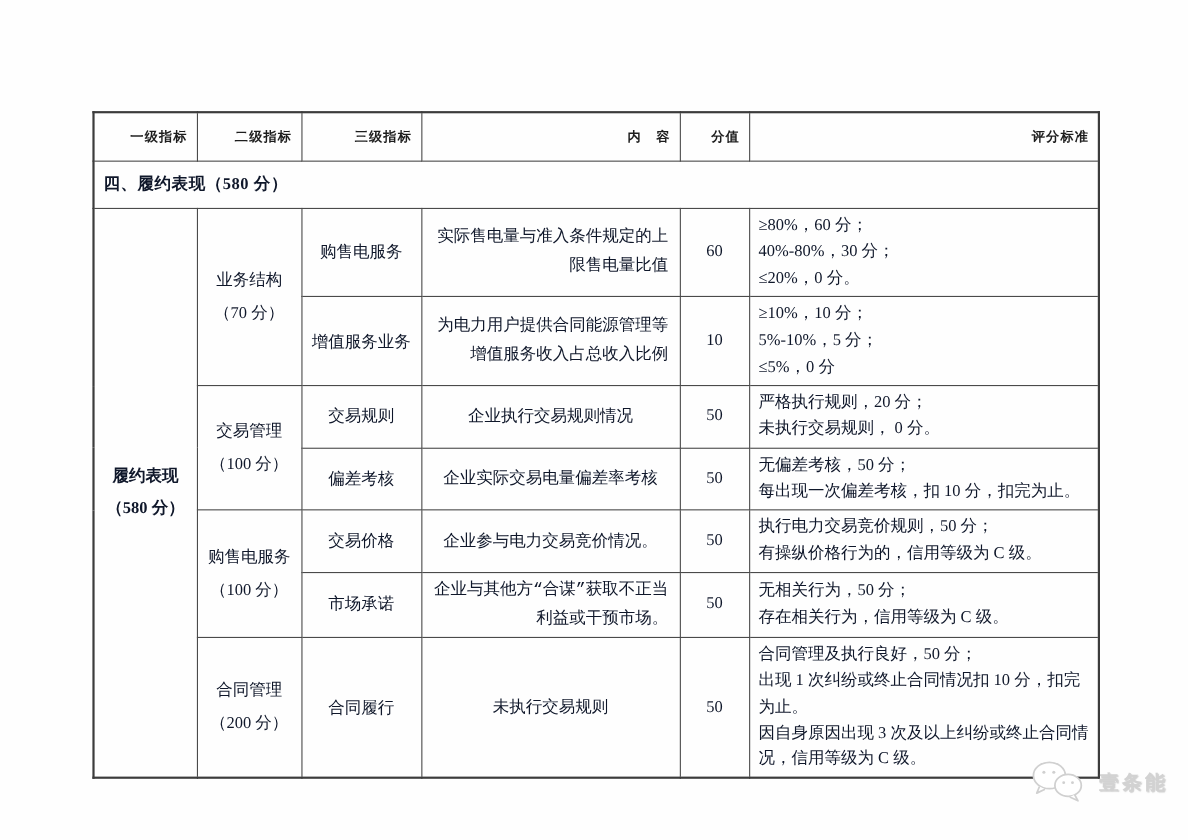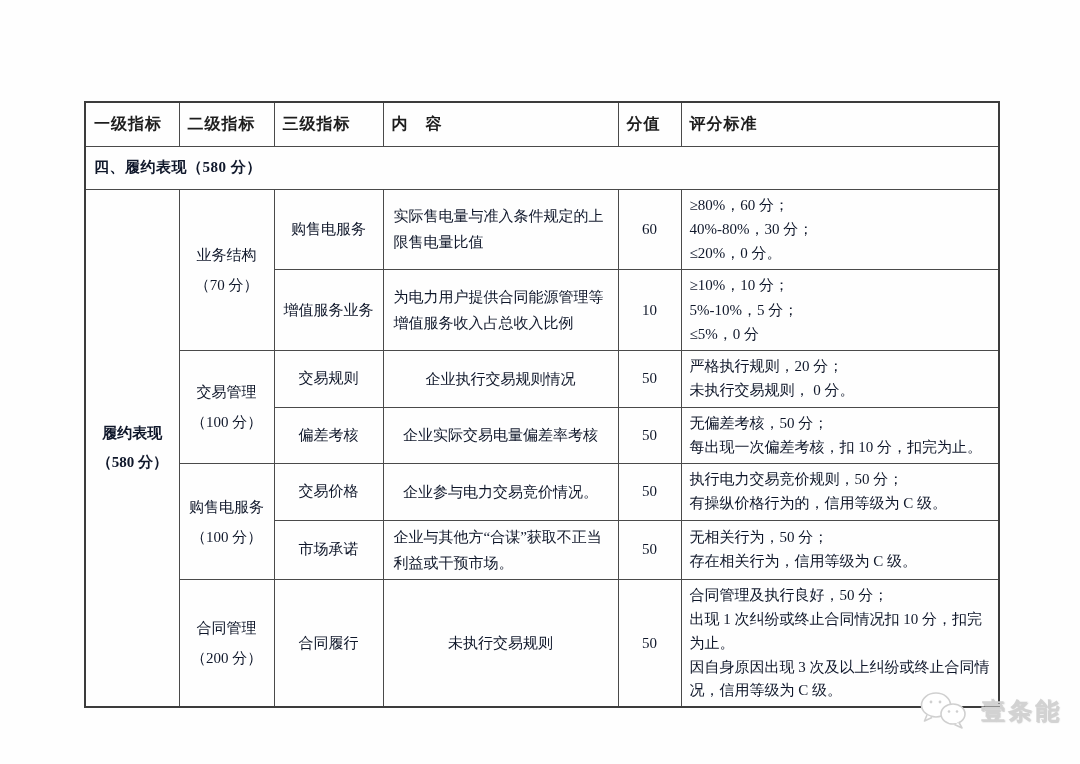--- a/index.html
+++ b/index.html
@@ -31,24 +31,24 @@
   table.score-table td {
     border: 1px solid #4a4a4a;
     padding: 3px 8px;
     font-size: 15px;
     color: #0f172a;
     vertical-align: middle;
     box-sizing: border-box;
     overflow: hidden;
   }
   table.score-table th {
-    font-size: 16px;
+    font-size: 12px;
     font-weight: bold;
     color: #1d1d1d;
-    text-align: left;
+    text-align: right;
     letter-spacing: 1px;
   }
   tr.hdr-row   { height: 44px; }
   tr.sec-row   { height: 43px; }
   tr.r1 { height: 69px; }
   tr.r2 { height: 68px; }
   tr.r3 { height: 50px; }
   tr.r4 { height: 45px; margin-top: 43px; }
   tr.r5 { height: 48px; }
   tr.r6 { height: 47px; }
@@ -72,23 +72,24 @@
     line-height: 2.0;
   }
   td.lvl3-cell {
     text-align: center;
   }
   td.content-cell {
     text-align: center;
     line-height: 1.75;
   }
   td.content-cell.left {
-    text-align: left;
+    text-align: right;
     padding-left: 10px;
     padding-right: 10px;
+    font-family: Liberation Mono, monospace;
   }
   td.score-cell {
     text-align: center;
     font-size: 15px;
   }
   td.standard-cell {
     text-align: left;
     font-size: 14.5px;
     line-height: 1.55;
     padding: 4px 9px;
@@ -110,21 +111,21 @@
   .watermark {
     position: absolute;
     right: 18px;
     top: 690px;
     display: flex;
     align-items: center;
     gap: 10px;
     color: #cfcfcf;
   }
   .watermark .wm-text {
-    font-size: 24px;
+    font-size: 18px;
     font-weight: bold;
     letter-spacing: 3px;
     color: #d2d2d2;
     text-shadow: 1px 1px 1px rgba(170,170,170,0.55);
     font-family: "Liberation Sans", "DejaVu Sans", sans-serif;
   }
   .watermark svg {
     display: block;
   }
 </style>

